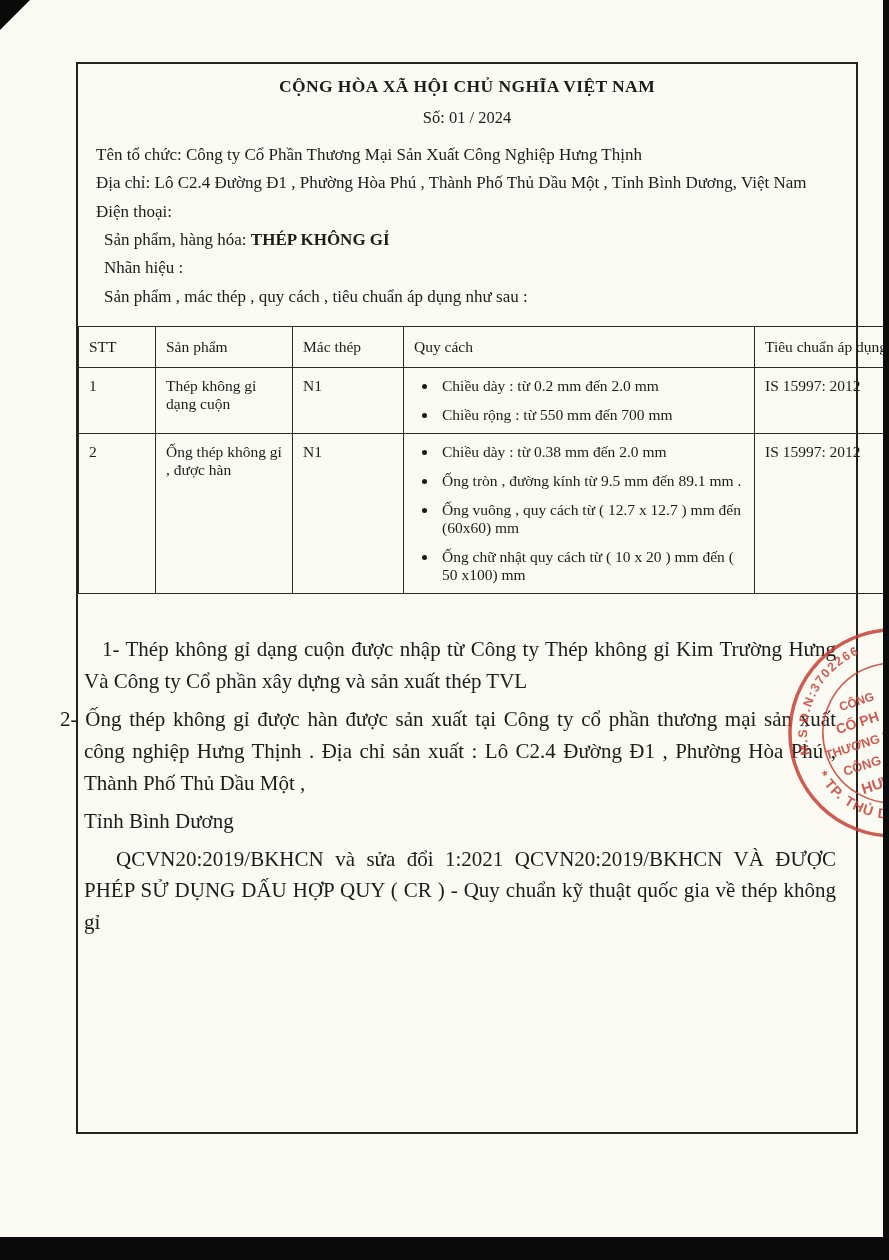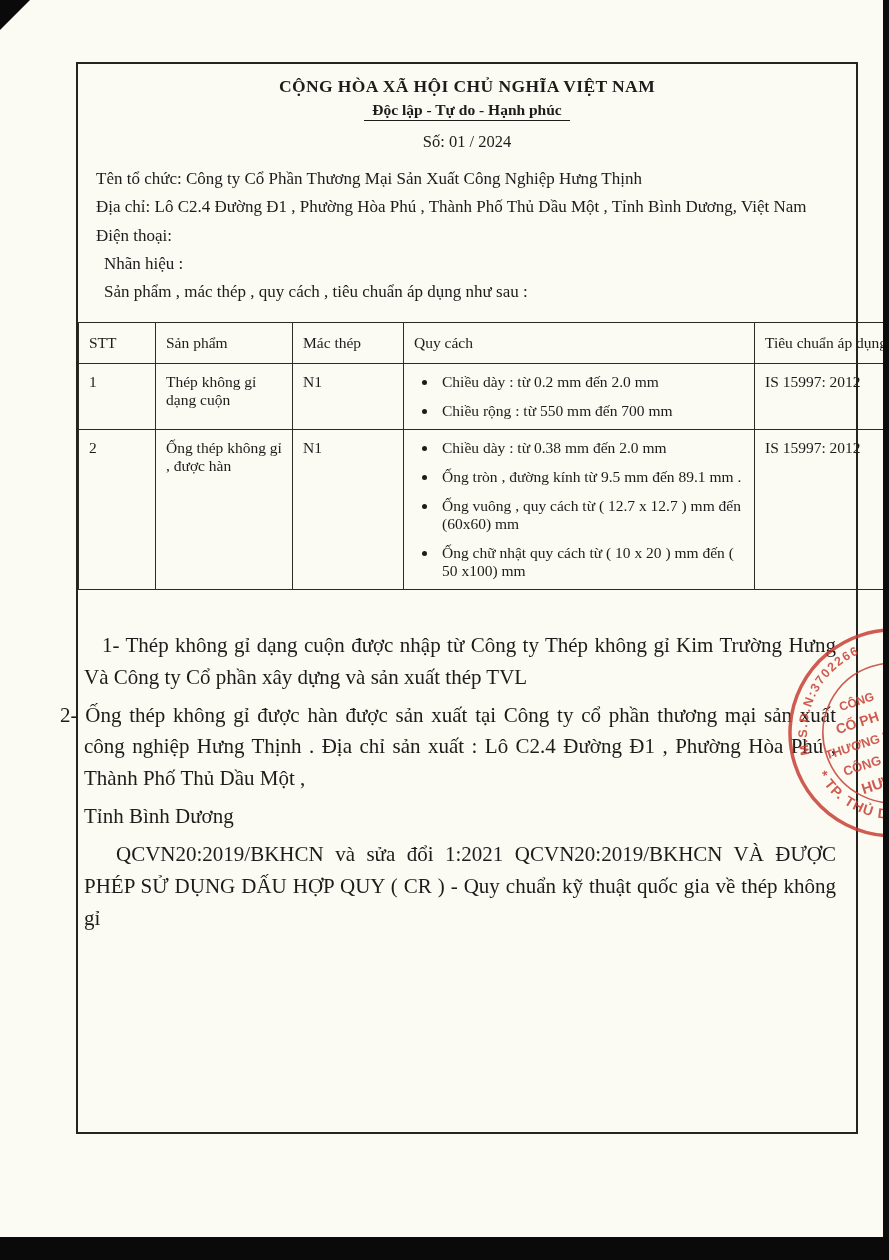--- a/index.html
+++ b/index.html
@@ -112,30 +112,28 @@
 </style>
 </head>
 <body>
 
 <div class="page">
 
   <div class="frame">
 
     <div class="doc-header">
       <div class="national-title">CỘNG HÒA XÃ HỘI CHỦ NGHĨA VIỆT NAM</div>
-      <div class="motto">
-        <span class="u">Độc lập - Tự do - Hạnh phúc</span>
-      </div>
       <div class="doc-number">Số: 01 / 2024</div>
     </div>
 
     <div class="info">
       <p>Tên tổ chức: Công ty Cổ Phần Thương Mại Sản Xuất Công Nghiệp Hưng Thịnh</p>
       <p>Địa chỉ: Lô C2.4 Đường Đ1 , Phường Hòa Phú , Thành Phố Thủ Dầu Một , Tỉnh Bình Dương, Việt Nam</p>
       <p>Điện thoại:</p>
+      <p class="indent1"><span>Sản phẩm, hàng hóa: </span><b>THÉP KHÔNG GỈ</b></p>
       <p class="indent1">Nhãn hiệu :</p>
       <p class="indent1">Sản phẩm , mác thép , quy cách , tiêu chuẩn áp dụng như sau :</p>
     </div>
 
     <table class="spec">
       <thead>
         <tr>
           <th class="c-stt">STT</th>
           <th class="c-product">Sản phẩm</th>
           <th class="c-grade">Mác thép</th>

